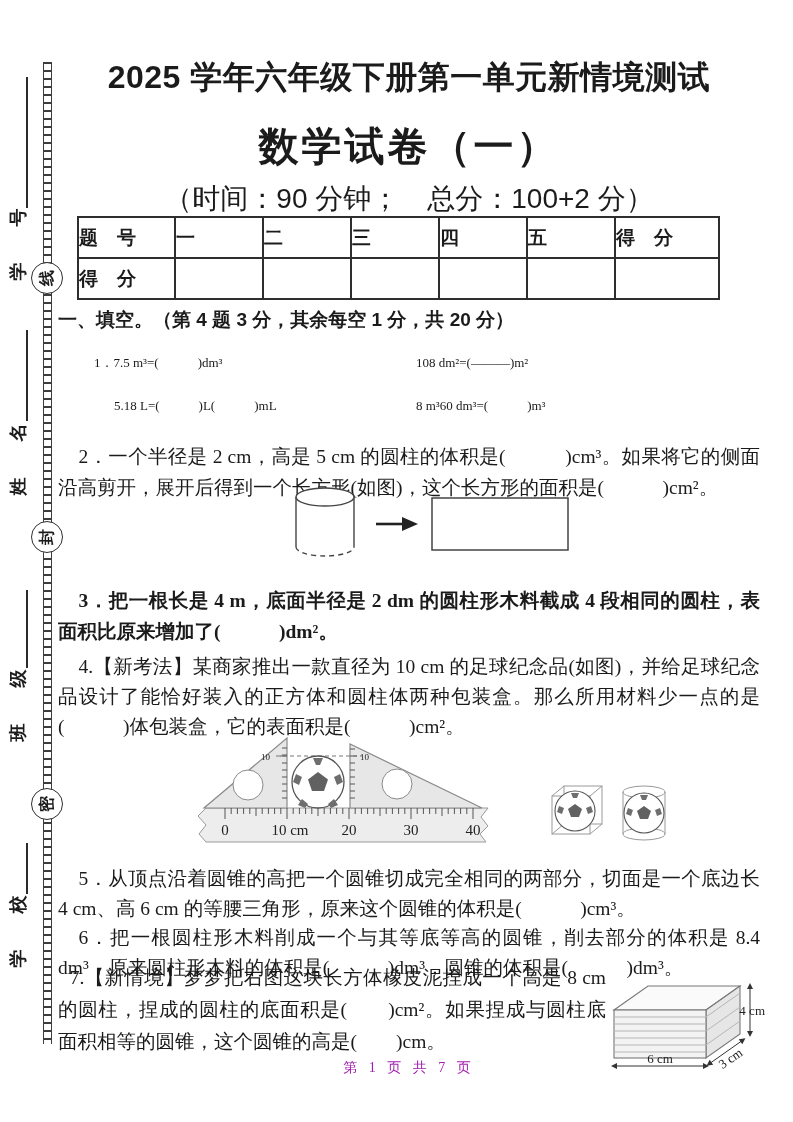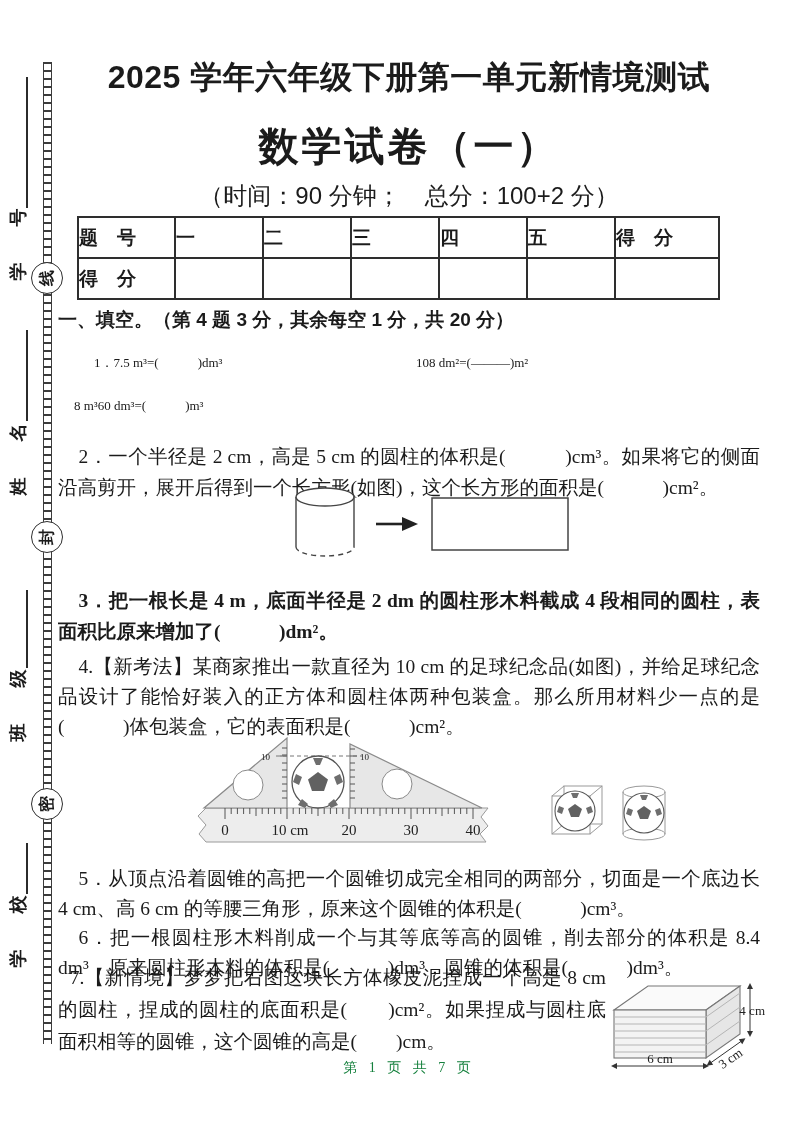--- a/index.html
+++ b/index.html
@@ -17,21 +17,21 @@
   .sealchar{position:absolute;left:31px;width:30px;height:30px;border:1.6px solid #2e2e2e;
     border-radius:50%;background:#fff;text-align:center;line-height:30px;font-size:16px;
     transform:rotate(-90deg);font-weight:bold;z-index:3;}
 
   
   .content{position:absolute;left:58px;top:0;width:702px;}
   .title{position:absolute;width:100%;text-align:center;
     font-family:"Liberation Sans","DejaVu Sans",sans-serif;font-weight:bold;}
   .t1{top:56px;font-size:32px;letter-spacing:.5px;white-space:nowrap;}
   .t2{top:119px;font-size:40px;letter-spacing:3px;}
-  .info{position:absolute;top:180px;width:100%;text-align:center;font-size:24px;
+  .info{position:absolute;top:180px;width:100%;text-align:center;font-size:28px;
     font-family:"Liberation Sans","DejaVu Sans",sans-serif;}
 
   table.score{position:absolute;top:216px;left:19px;border-collapse:collapse;
     font-family:"Liberation Sans","DejaVu Sans",sans-serif;}
   table.score td{border:2px solid #2e2e2e;height:39px;text-align:left;
     font-size:19px;font-weight:bold;padding:0;}
 
   .sec{position:absolute;top:307px;left:0;font-family:"Liberation Sans","DejaVu Sans",sans-serif;
     font-weight:bold;font-size:19px;}
 
@@ -46,21 +46,21 @@
   #q5{top:844px;line-height:30px;} #q6{top:903px;line-height:30px;}
 
   #fig2{position:absolute;top:484px;left:222px;}
   #fig4{position:absolute;top:722px;left:132px;display:flex;align-items:flex-end;gap:34px;}
 
   #q7wrap{position:absolute;top:962px;left:0;width:702px;display:flex;}
   #q7text{width:548px;font-size:19.5px;line-height:32px;text-align:justify;text-indent:.6em;}
   #q7fig{width:154px;padding-top:10px;}
 
   .footer{position:absolute;top:1059px;width:100%;text-align:center;font-size:14px;
-    letter-spacing:4px;color:#15803d;}
+    letter-spacing:4px;color:#a21caf;}
 
   svg text{font-family:"Liberation Serif","DejaVu Serif",serif;fill:#222;}
 </style>
 </head>
 <body>
 
 <div class="page">
 
   <div class="seal-line"></div>
 
@@ -118,20 +118,21 @@
       </table>
 
     <div class="sec">一、填空。（第 4 题 3 分，其余每空 1 分，共 20 分）</div>
 
     <div class="q1">
       <div class="row">
         <span class="l1">1．7.5 m³=(　　　)dm³</span>
         <span>108 dm²=(———)m²</span>
       </div>
       <div class="row">
+        <span class="l2">5.18 L=(　　　)L(　　　)mL</span>
         <span>8 m³60 dm³=(　　　)m³</span>
       </div>
     </div>
 
     <p class="para" id="q2">2．一个半径是 2 cm，高是 5 cm 的圆柱的体积是(　　　)cm³。如果将它的侧面沿高剪开，展开后得到一个长方形(如图)，这个长方形的面积是(　　　)cm²。</p>
 
     <div id="fig2">
       <svg width="290" height="80" viewBox="0 0 290 80">
         <g stroke="#444" fill="none" stroke-width="1.4">
           <line x1="16" y1="13" x2="16" y2="63"></line>

